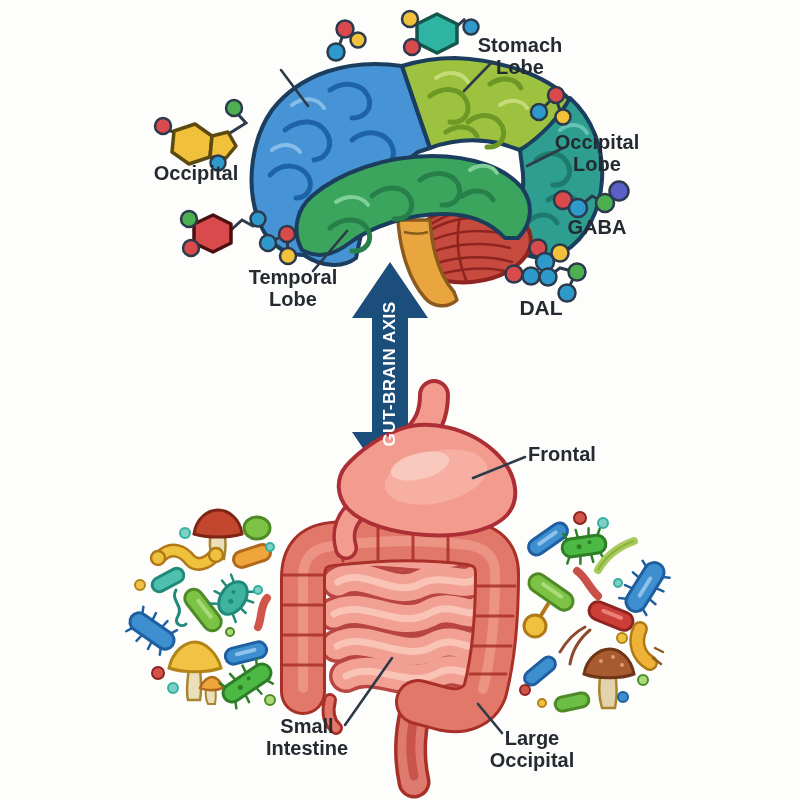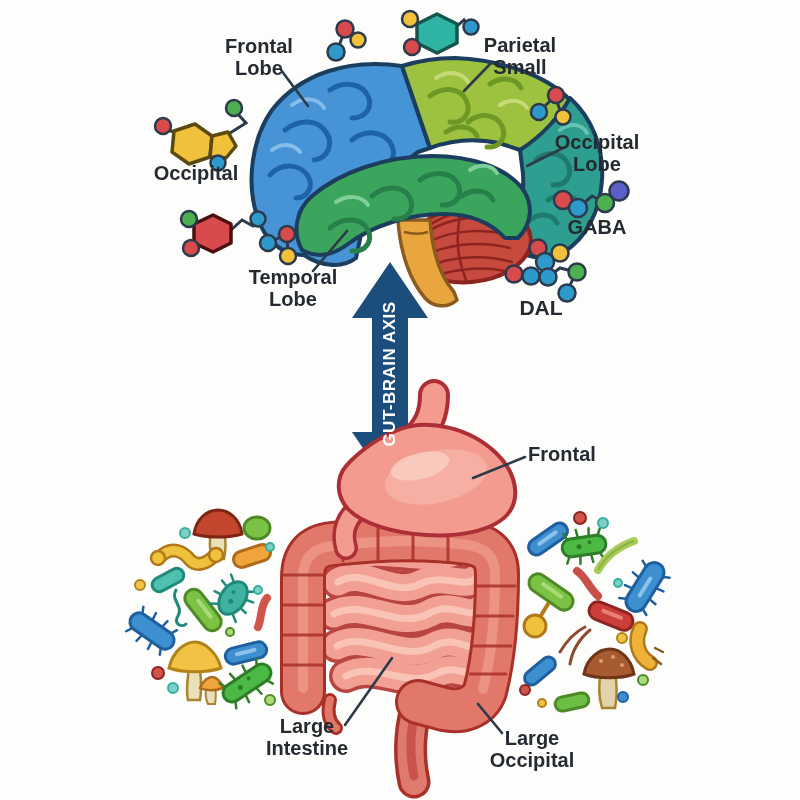--- a/index.html
+++ b/index.html
@@ -416,28 +416,27 @@
     <line x1="281" y1="70" x2="308" y2="106"></line>
     <line x1="492" y1="62" x2="464" y2="91"></line>
     <line x1="563" y1="148" x2="527" y2="166"></line>
     <line x1="313" y1="271" x2="347" y2="231"></line>
     <line x1="525" y1="457" x2="473" y2="478"></line>
     <line x1="345" y1="725" x2="392" y2="658"></line>
     <line x1="478" y1="704" x2="502" y2="733"></line>
   </g>
 </svg>
 
-<div class="label" style="left:259px;top:58px;width:92px;">Frontal Lobe</div>
-<div class="label" style="left:520px;top:57px;width:92px;">Parietal Small</div>
+<div class="label" style="left:520px;top:57px;width:92px;">Stomach Lobe</div>
 <div class="label" style="left:293px;top:289px;width:100px;">Temporal Lobe</div>
 <div class="label" style="left:597px;top:154px;width:100px;">Occipital Lobe</div>
 
 <div class="label nowrap" style="left:196px;top:174px;">Occipital</div>
 <div class="label nowrap" style="left:597px;top:228px;">GABA</div>
 <div class="label nowrap" style="left:541px;top:308px;font-size:21px;">DAL</div>
 
 <div class="axis-label">GUT-BRAIN AXIS</div>
 
 <div class="label nowrap" style="left:562px;top:455px;">Frontal</div>
-<div class="label" style="left:307px;top:738px;width:96px;">Large Intestine</div>
+<div class="label" style="left:307px;top:738px;width:96px;">Small Intestine</div>
 <div class="label" style="left:532px;top:750px;width:96px;">Large Occipital</div>
 
 </div>
 
 </body></html>

